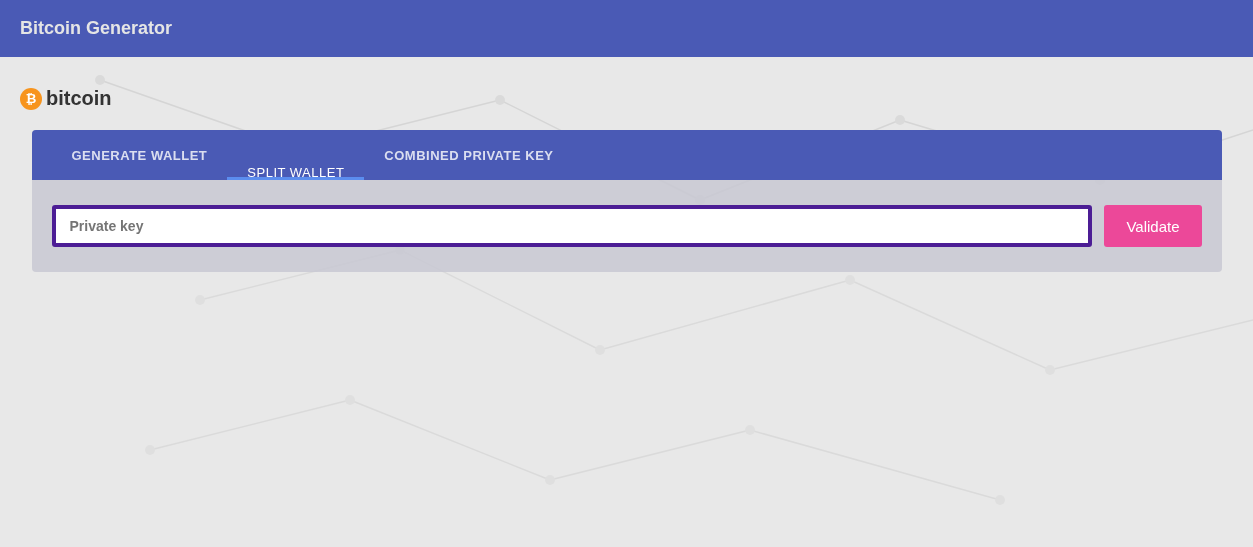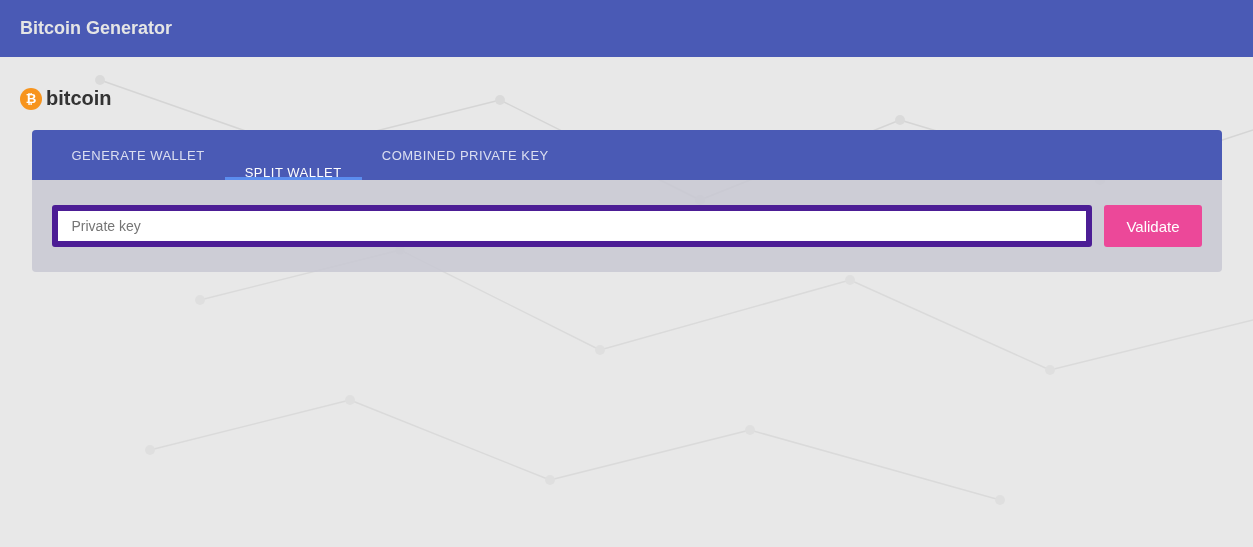--- a/index.html
+++ b/index.html
@@ -106,21 +106,21 @@
       padding: 0 20px;
     }
 
     .tab {
       padding: 0 20px;
       height: 100%;
       display: flex;
       align-items: center;
       color: rgba(255, 255, 255, 0.8);
       font-size: 13px;
-      font-weight: 400;
+      font-weight: 700;
       letter-spacing: 0.5px;
       cursor: pointer;
       text-transform: uppercase;
       position: relative;
     }
 
     .tab.active {
       color: white;
       font-weight: normal;
       align-items: flex-end;
@@ -139,27 +139,28 @@
     
     .form-area {
       padding: 25px 20px;
       display: flex;
       align-items: center;
       gap: 12px;
     }
 
     .input-field {
       height: 42px;
-      border: 6px solid #4c1d95;
+      border: 4px solid #4c1d95;
       border-radius: 3px;
       padding: 0 14px;
       font-size: 14px;
       color: #15803d;
       background-color: white;
       outline: none;
+      font-weight: bold;
     }
 
     .private-key-input {
       flex: 1;
       min-width: 0;
     }
 
     .number-share-input {
       width: 200px;
     }

